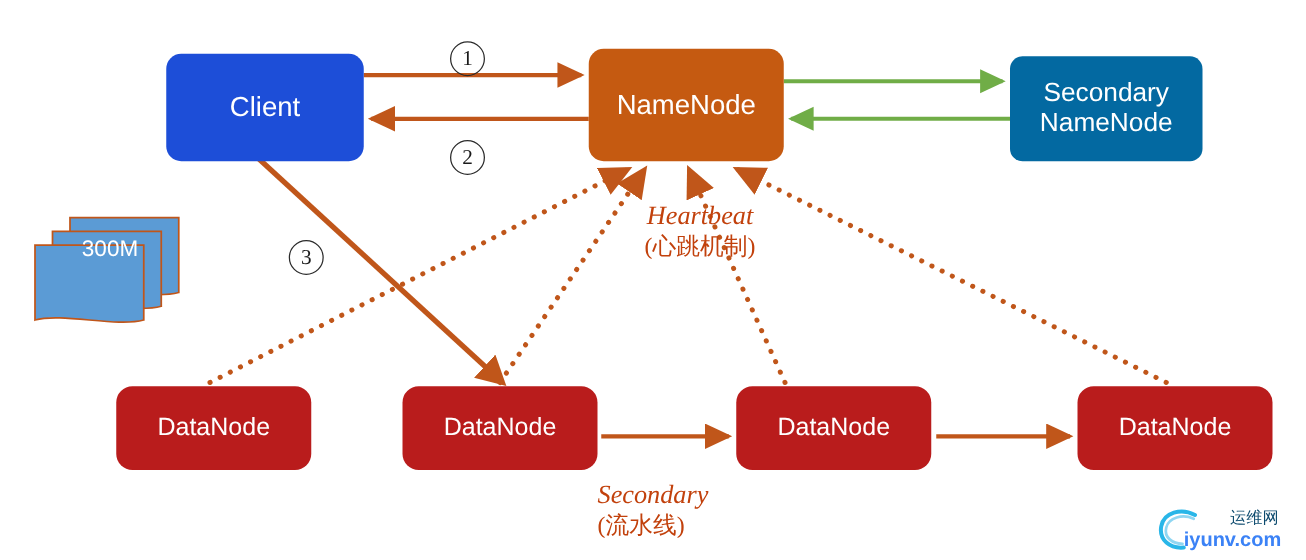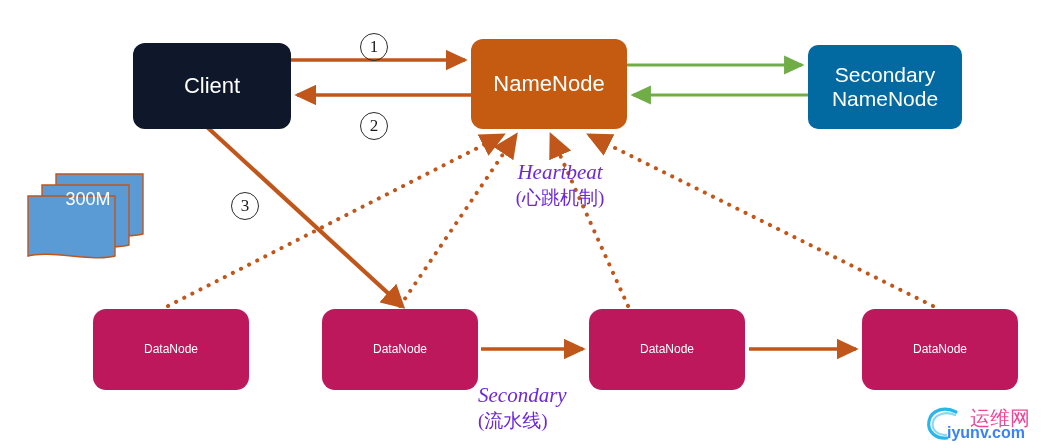--- a/index.html
+++ b/index.html
@@ -32,38 +32,38 @@
     align-items: center;
     justify-content: center;
     text-align: center;
     color: #ffffff;
     line-height: 1.12;
     border-radius: 12px;
     z-index: 3;
   }
   .node-client {
     left: 133px;  top: 43px;  width: 158px; height: 86px;
-    background: #0f172a;
+    background: #1d4ed8;
     font-size: 22px;
   }
   .node-namenode {
     left: 471px; top: 39px; width: 156px; height: 90px;
     background: #C55A11;
     font-size: 22px;
   }
   .node-secondary {
     left: 808px; top: 45px; width: 154px; height: 84px;
     background: #0369a1;
     font-size: 21px;
     border-radius: 10px;
   }
   .node-datanode {
-    top: 309px; width: 156px; height: 81px;
-    background: #be185d;
-    font-size: 12px;
+    top: 309px; width: 156px; height: 67px;
+    background: #b91c1c;
+    font-size: 20px;
     border-radius: 13px;
     color: #ffffff;
   }
   .dn1 { left: 93px; }
   .dn2 { left: 322px; }
   .dn3 { left: 589px; }
   .dn4 { left: 862px; }
 
   
   .filestack {
@@ -105,21 +105,21 @@
     background: transparent;
   }
   .c1 { left: 360px; top: 33px; }
   .c2 { left: 360px; top: 112px; }
   .c3 { left: 231px; top: 192px; }
 
   
   .anno {
     position: absolute;
     z-index: 4;
-    color: #6d28d9;
+    color: #c2410c;
     text-align: center;
     line-height: 1.22;
   }
   .anno .en {
     font-family: "Liberation Serif", serif;
     font-style: italic;
     font-size: 21px;
     display: block;
   }
   .anno .cn {
@@ -134,24 +134,24 @@
   .watermark {
     position: absolute;
     left: 922px;
     top: 404px;
     width: 118px;
     height: 42px;
     z-index: 5;
   }
   .wm-cn {
     position: absolute;
-    left: 48px;
+    left: 62px;
     top: 1px;
-    font-size: 20px;
-    color: #ec4899;
+    font-size: 13px;
+    color: #0c4a6e;
     font-family: "Liberation Sans", sans-serif;
     letter-spacing: 0px;
   }
   .wm-en {
     position: absolute;
     left: 25px;
     top: 20px;
     font-size: 16px;
     font-weight: bold;
     color: #3b82f6;

